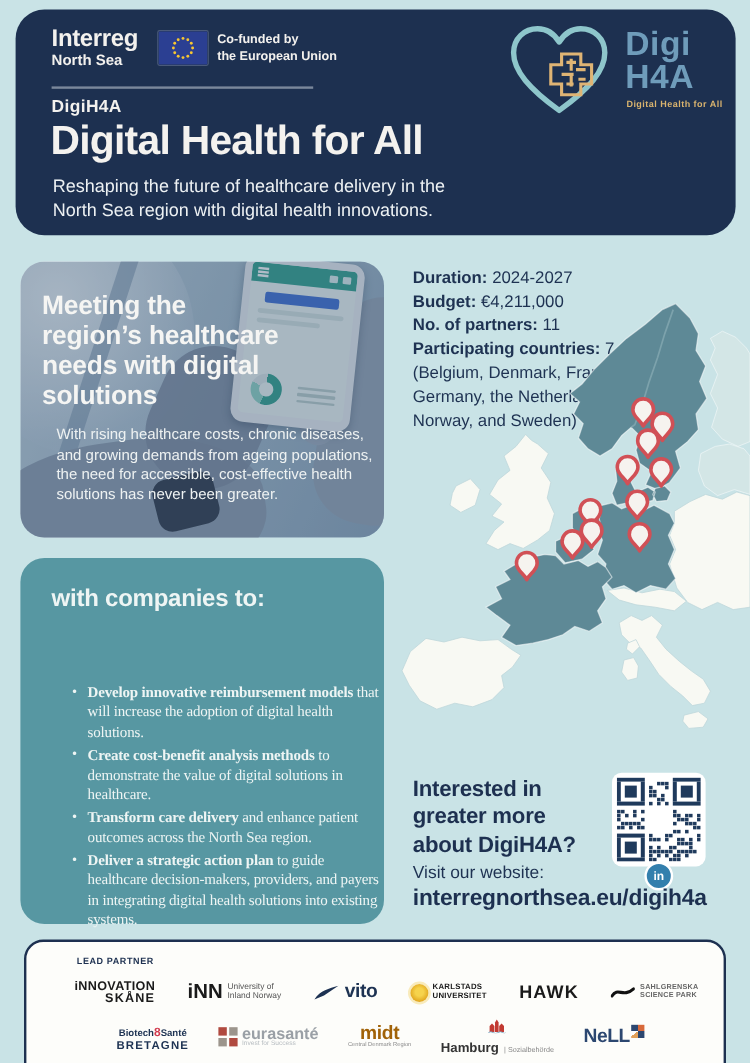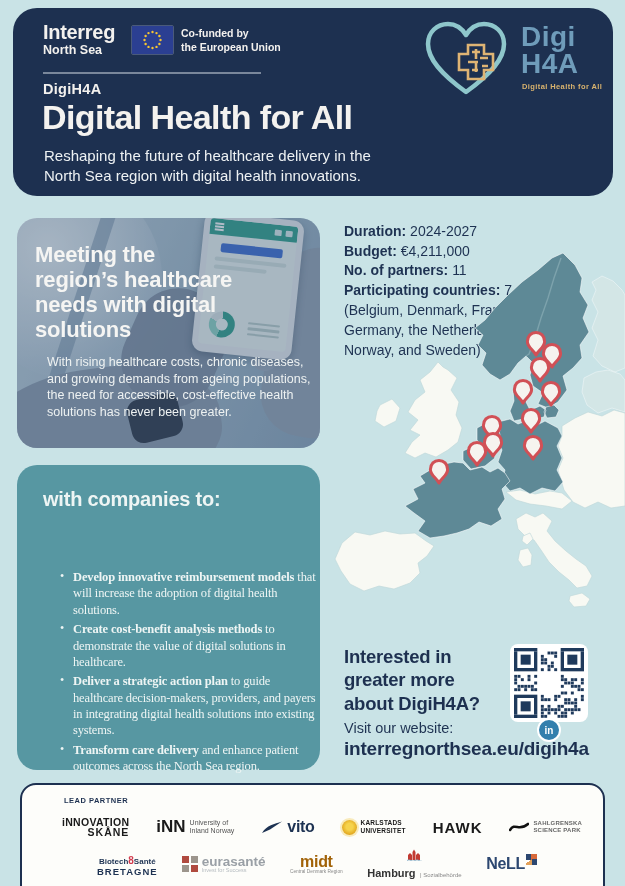--- a/index.html
+++ b/index.html
@@ -249,22 +249,22 @@
       </g>
   </svg>
 
   <div class="collab-card">
     <div class="collab-heading">
       <div>with companies to:</div>
     </div>
     <ul class="collab-list">
       <li><span class="b">Develop innovative reimbursement models</span><span> that will increase the adoption of digital health solutions.</span></li>
       <li><span class="b">Create cost-benefit analysis methods</span><span> to demonstrate the value of digital solutions in healthcare.</span></li>
+      <li><span class="b">Transform care delivery</span><span> and enhance patient outcomes across the North Sea region.</span></li>
       <li><span class="b">Deliver a strategic action plan</span><span> to guide healthcare decision-makers, providers, and payers in integrating digital health solutions into existing systems.</span></li>
-      <li><span class="b">Transform care delivery</span><span> and enhance patient outcomes across the North Sea region.</span></li>
     </ul>
   </div>
 
   <div class="cta-heading">
     <div>Interested in</div>
     <div>greater more</div>
     <div>about DigiH4A?</div>
   </div>
   <div class="qr-box">
     <svg id="qr-svg" width="70" height="70" viewBox="0 0 70 70">

